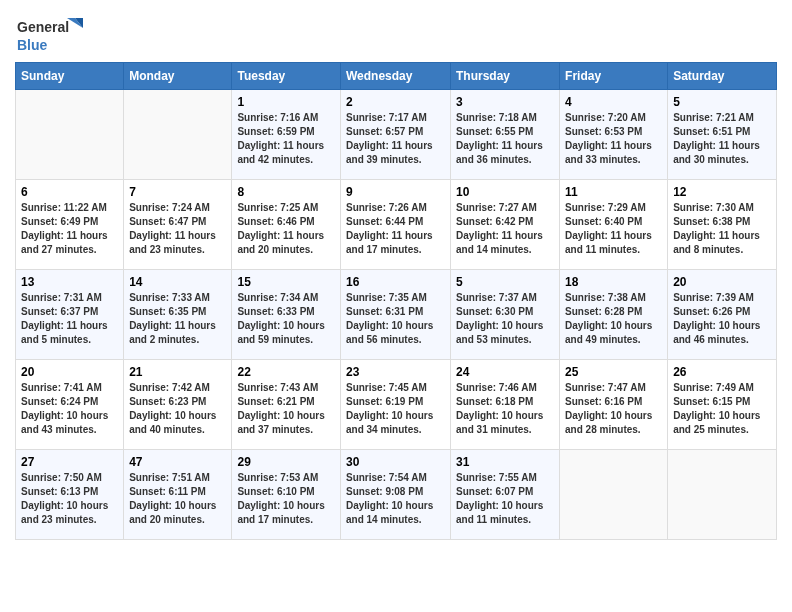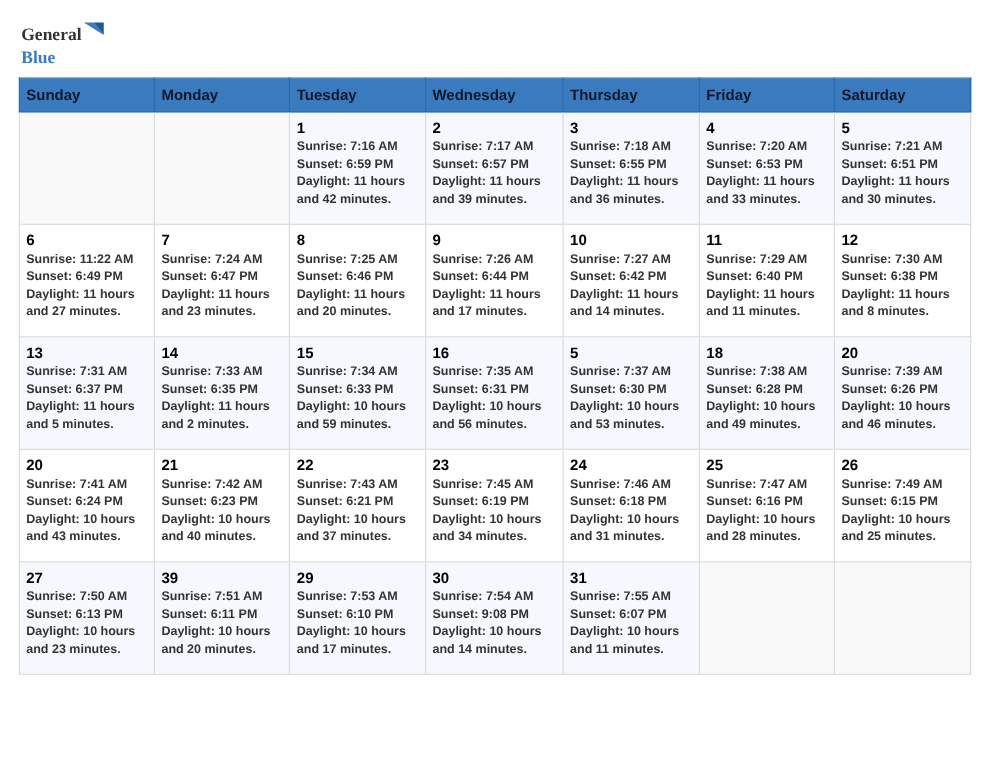--- a/index.html
+++ b/index.html
@@ -13,21 +13,20 @@
     .header {
       display: flex;
       align-items: flex-start;
       justify-content: space-between;
       margin-bottom: 6px;
     }
     .logo {
       display: flex;
       gap: 4px;
       margin-top: 4px;
-      font-family: Liberation Serif, serif;
     }
     .title-block {
       text-align: right;
     }
     .month-title {
       font-size: 36px;
       font-weight: bold;
       color: #333;
       line-height: 1.1;
     }
@@ -36,21 +35,21 @@
       color: #555;
       margin-top: 2px;
     }
     table {
       width: 100%;
       border-collapse: collapse;
       font-size: 11px;
     }
     thead tr th {
       background-color: #3a7abf;
-      color: #0f172a;
+      color: #ffffff;
       padding: 6px 5px;
       text-align: left;
       font-size: 12px;
       font-weight: bold;
       border: 1px solid #2a6aaf;
     }
     tbody tr {
       border-bottom: 1px solid #ccc;
     }
     tbody tr:nth-child(odd) {
@@ -279,21 +278,21 @@
         </td>
       </tr>
       <tr>
         <td>
           <span class="day-num">27</span>
           <div class="day-info">Sunrise: 7:50 AM
 Sunset: 6:13 PM
 Daylight: 10 hours and 23 minutes.</div>
         </td>
         <td>
-          <span class="day-num">39</span>
+          <span class="day-num">47</span>
           <div class="day-info">Sunrise: 7:51 AM
 Sunset: 6:11 PM
 Daylight: 10 hours and 20 minutes.</div>
         </td>
         <td>
           <span class="day-num">29</span>
           <div class="day-info">Sunrise: 7:53 AM
 Sunset: 6:10 PM
 Daylight: 10 hours and 17 minutes.</div>
         </td>

